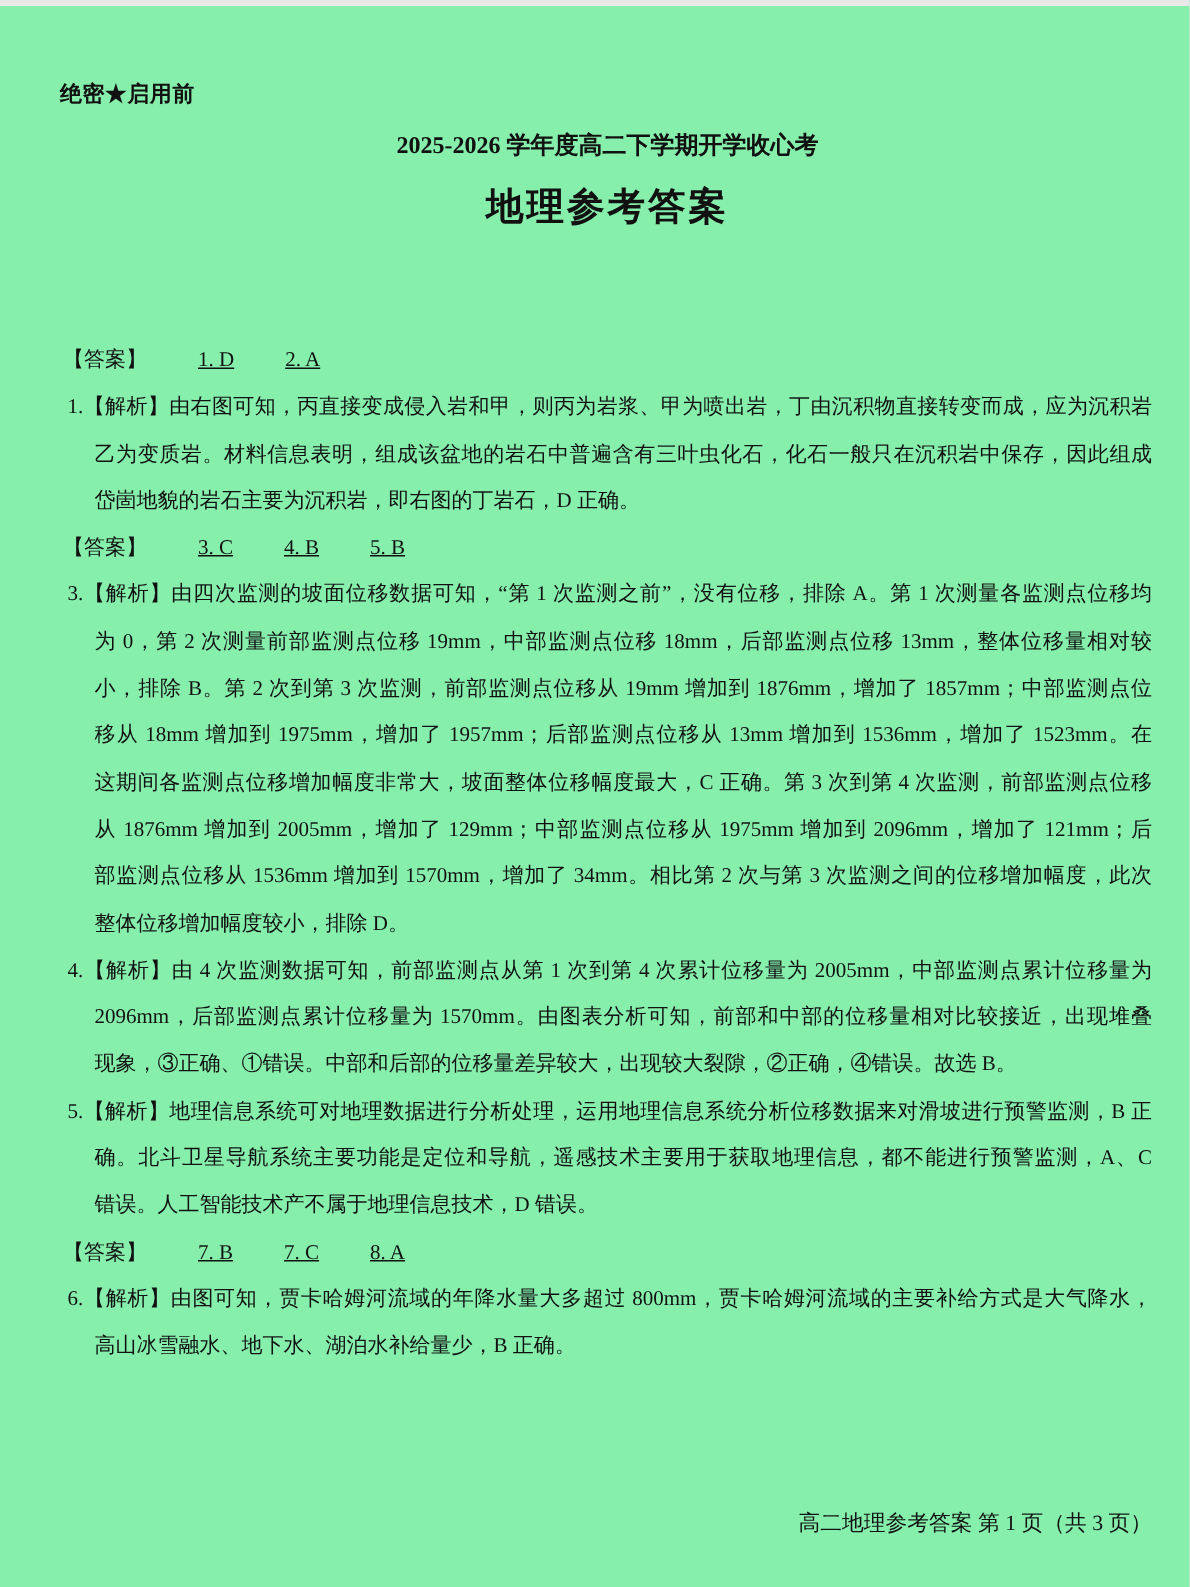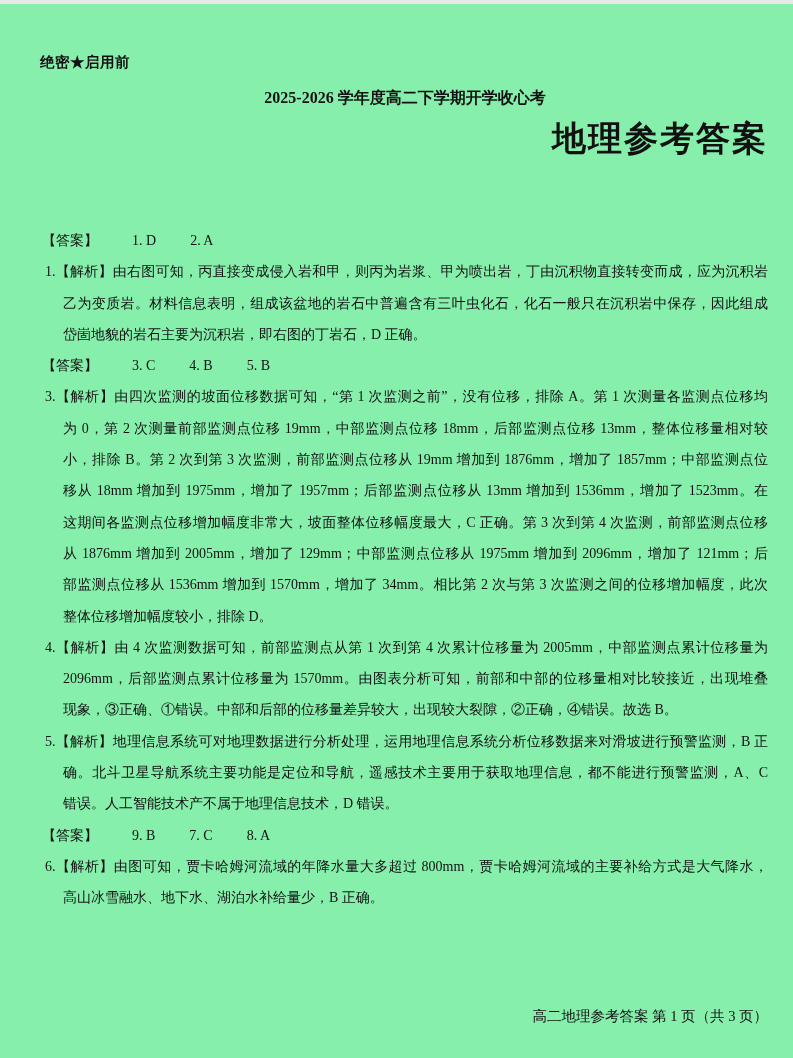--- a/index.html
+++ b/index.html
@@ -15,39 +15,39 @@
   .classification {
     position: absolute; left: 40px; top: 49px;
     font-size: 14.5px; font-weight: bold; letter-spacing: 0.5px;
   }
   .title1 {
     position: absolute; left: 42px; top: 79px; width: 726px;
     text-align: center; font-size: 16px; font-weight: bold; line-height: 30px;
   }
   .title2 {
     position: absolute; left: 42px; top: 117px; width: 726px;
-    text-align: right; font-size: 34px; font-weight: bold; line-height: 36px;
+    text-align: center; font-size: 25px; font-weight: bold; line-height: 36px;
     letter-spacing: 2px;
   }
   .content {
     position: absolute; left: 42px; top: 221px; width: 726px;
     font-size: 14px;
   }
   .ln {
     height: 31.3px; line-height: 31.3px;
     overflow: hidden; white-space: normal;
   }
   .jst {
     text-align: justify;
     text-align-last: justify;
     text-justify: inter-character;
   }
   .expl { padding-left: 21px; }
   .expl .first { margin-left: -18px; }
-  .ans-item { margin-left: 34px; }
+  .ans-item { margin-left: 34px; text-decoration: underline; }
   .ans-item:first-of-type { margin-left: 0; }
   .footer {
     position: absolute; left: 42px; top: 1001px; width: 726px;
     text-align: right; font-size: 14.5px; line-height: 22px;
   }
 </style>
 </head>
 <body>
 
 <div class="page">
@@ -86,21 +86,21 @@
       <div class="ln jst">2096mm，后部监测点累计位移量为 1570mm。由图表分析可知，前部和中部的位移量相对比较接近，出现堆叠</div>
       <div class="ln">现象，③正确、①错误。中部和后部的位移量差异较大，出现较大裂隙，②正确，④错误。故选 B。</div>
     </div>
 
     <div class="expl">
       <div class="ln jst first">5.【解析】地理信息系统可对地理数据进行分析处理，运用地理信息系统分析位移数据来对滑坡进行预警监测，B 正</div>
       <div class="ln jst">确。北斗卫星导航系统主要功能是定位和导航，遥感技术主要用于获取地理信息，都不能进行预警监测，A、C</div>
       <div class="ln">错误。人工智能技术产不属于地理信息技术，D 错误。</div>
     </div>
 
-    <div class="ln ans"><span>【答案】</span><span class="ans-item">9. B</span><span class="ans-item">7. C</span><span class="ans-item">8. A</span></div>
+    <div class="ln ans"><span>【答案】</span><span class="ans-item">7. B</span><span class="ans-item">7. C</span><span class="ans-item">8. A</span></div>
 
     <div class="expl">
       <div class="ln jst first">6.【解析】由图可知，贾卡哈姆河流域的年降水量大多超过 800mm，贾卡哈姆河流域的主要补给方式是大气降水，</div>
       <div class="ln">高山冰雪融水、地下水、湖泊水补给量少，B 正确。</div>
     </div>
 
   </div>
 
   <div class="footer">高二地理参考答案 第 1 页（共 3 页）</div>
 

